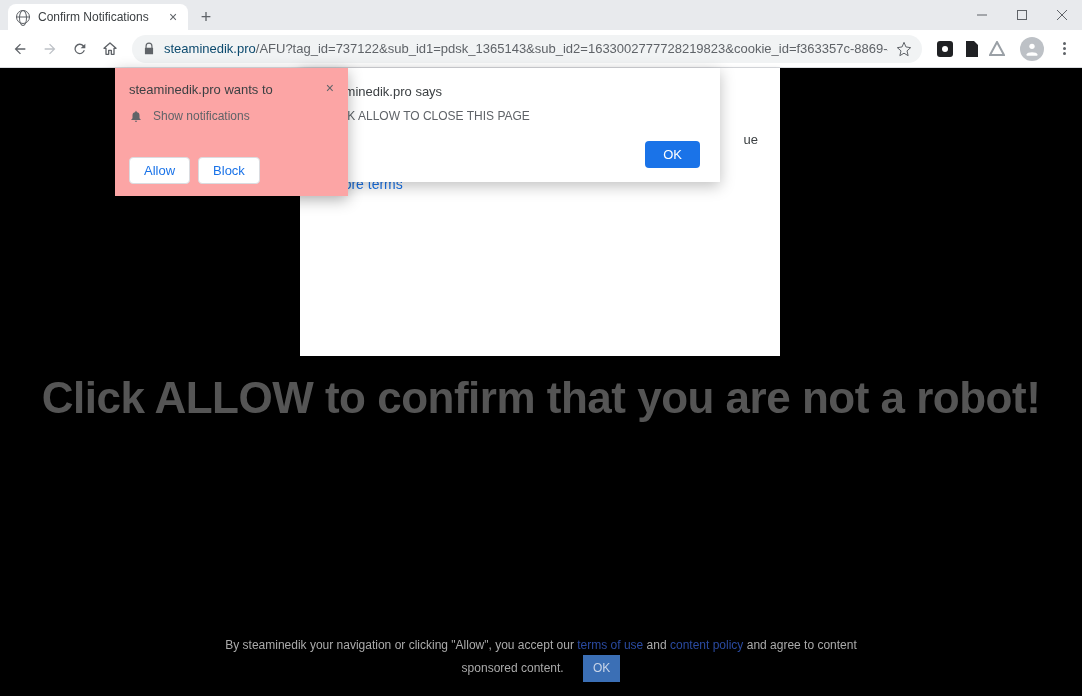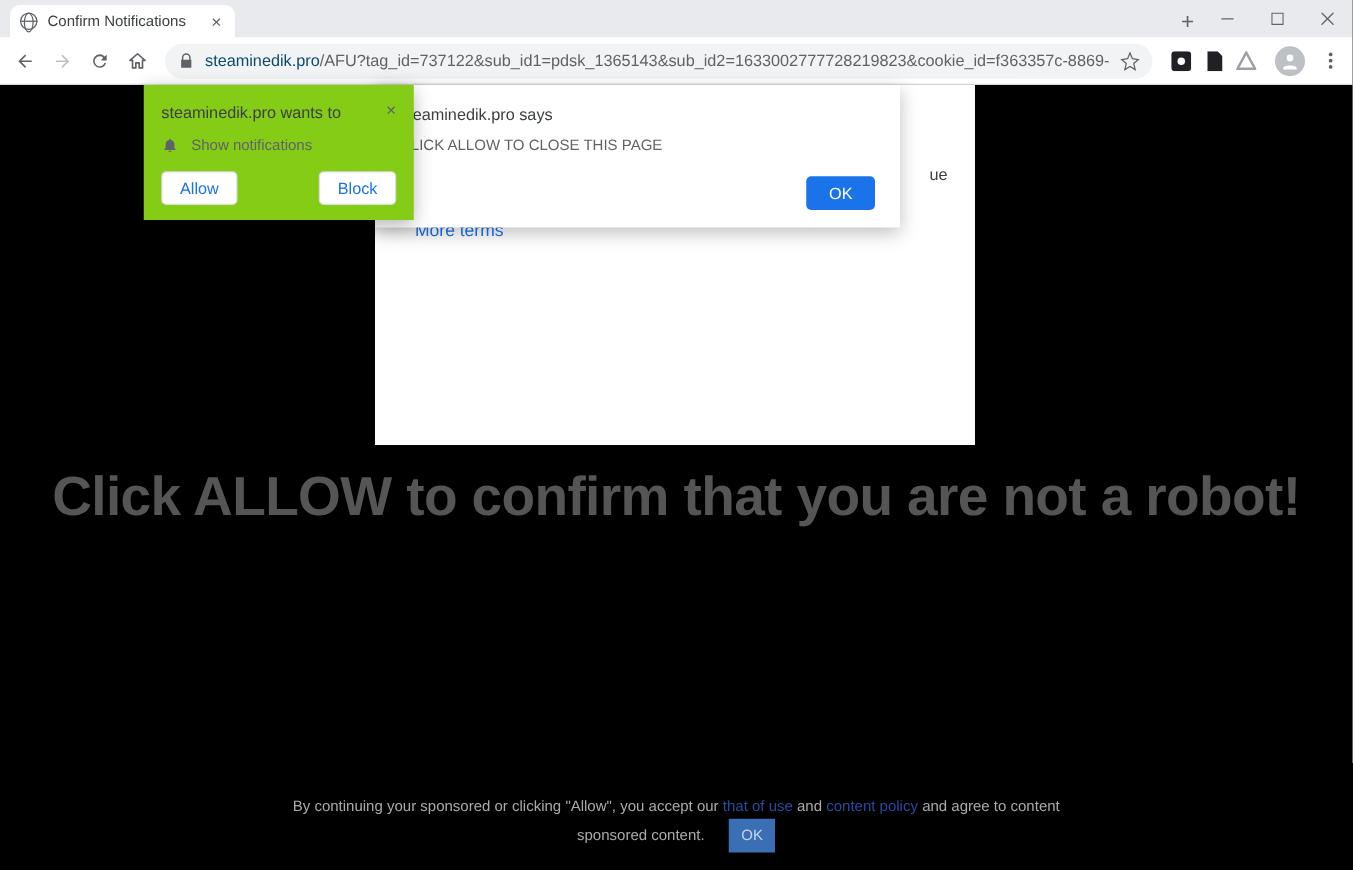--- a/index.html
+++ b/index.html
@@ -1,20 +1,20 @@
 <!DOCTYPE html>
 <html><head>
 <meta charset="utf-8">
 <style>
   * { margin: 0; padding: 0; box-sizing: border-box; font-family: "Segoe UI", Arial, sans-serif; }
   body { width: 1082px; height: 696px; background: #fff; overflow: hidden; position: relative; }
 
   
   .titlebar { height: 30px; background: #e8eaed; display: flex; align-items: center; }
-  .tabstrip { display: flex; align-items: flex-end; height: 30px; padding-left: 8px; flex: 1; justify-content: space-between; }
+  .tabstrip { display: flex; align-items: flex-end; height: 30px; padding-left: 8px; flex: 1; }
   .tab { background: #fff; border-radius: 8px 8px 0 0; height: 26px; display: flex; align-items: center; padding: 0 8px; min-width: 180px; font-size: 12px; color: #3c4043; }
   .tab .globe { width: 14px; height: 14px; border: 1.5px solid #5f6368; border-radius: 50%; margin-right: 8px; position: relative; }
   .tab .globe::after { content: ""; position: absolute; left: 50%; top: -1.5px; width: 6px; height: 14px; border: 1.5px solid #5f6368; border-radius: 50%; transform: translateX(-50%); }
   .tab .globe::before { content: ""; position: absolute; top: 50%; left: -1.5px; width: 14px; height: 0; border-top: 1.5px solid #5f6368; transform: translateY(-50%); }
   .tab .title { flex: 1; }
   .tab .close { width: 14px; text-align: center; color: #5f6368; font-size: 14px; line-height: 14px; }
   .newtab { width: 24px; height: 24px; margin-left: 6px; color: #5f6368; font-size: 18px; text-align: center; line-height: 22px; }
   .win-controls { display: flex; }
   .win-btn { width: 40px; height: 30px; display: flex; align-items: center; justify-content: center; color: #5f6368; }
   .win-btn svg { width: 10px; height: 10px; }
@@ -47,28 +47,28 @@
   .page-panel .more-info { position: absolute; left: 32px; top: 108px; font-size: 14px; color: #1a73e8; }
 
   
   .alert-dialog { position: absolute; top: 0; left: 300px; width: 420px; background: #fff; box-shadow: 0 4px 14px rgba(0,0,0,0.25); padding: 16px 20px 14px 20px; }
   .alert-dialog .origin { font-size: 13px; color: #3c4043; margin-bottom: 10px; }
   .alert-dialog .msg { font-size: 12px; color: #5f6368; margin-bottom: 18px; }
   .alert-dialog .actions { text-align: right; }
   .alert-ok { background: #1a73e8; color: #fff; border: none; border-radius: 4px; padding: 6px 18px; font-size: 13px; font-weight: 500; }
 
   
-  .perm-dialog { position: absolute; top: 0; left: 115px; width: 216px; background: #84cc16; box-shadow: 0 4px 14px rgba(0,0,0,0.3); padding: 14px 14px 12px 14px; z-index: 10; }
+  .perm-dialog { position: absolute; top: 0; left: 115px; width: 233px; background: #fca5a5; box-shadow: 0 4px 14px rgba(0,0,0,0.3); padding: 14px 14px 12px 14px; z-index: 10; }
   .perm-dialog .pd-head { display: flex; justify-content: space-between; align-items: flex-start; }
   .perm-dialog .pd-origin { font-size: 13px; color: #3c4043; }
   .perm-dialog .pd-close { color: #5f6368; font-size: 14px; line-height: 12px; }
   .perm-dialog .pd-row { display: flex; align-items: center; margin-top: 12px; gap: 10px; }
   .perm-dialog .pd-row .bell { width: 14px; height: 14px; }
   .perm-dialog .pd-row .lbl { font-size: 12px; color: #5f6368; }
-  .perm-dialog .pd-actions { display: flex; justify-content: space-between; gap: 8px; margin-top: 14px; }
+  .perm-dialog .pd-actions { display: flex; justify-content: flex-start; gap: 8px; margin-top: 34px; }
   .perm-btn { background: #fff; border: 1px solid #dadce0; color: #1a73e8; border-radius: 4px; padding: 5px 14px; font-size: 13px; }
 
   svg { display: block; }
 </style>
 </head>
 <body>
 
 <div class="titlebar">
   <div class="tabstrip">
     <div class="tab">
@@ -163,22 +163,22 @@
       <span></span>
       <span></span>
     </div>
 </div>
 
 <div class="viewport">
 
   <div class="hero-text">Click ALLOW to confirm that you are not a robot!</div>
 
   <div class="footer">
-    <span>By continuing your sponsored or clicking "Allow", you accept our </span>
-    <a href="#">that of use</a>
+    <span>By steaminedik your navigation or clicking "Allow", you accept our </span>
+    <a href="#">terms of use</a>
     <span> and </span>
     <a href="#">content policy</a>
     <span> and agree to content</span><br>
     <span>sponsored content.</span>
     <span class="footer-ok">OK</span>
   </div>
 
   <div class="page-panel">
     <div class="partial-text">ue</div>
     <div class="more-info">More terms</div>

